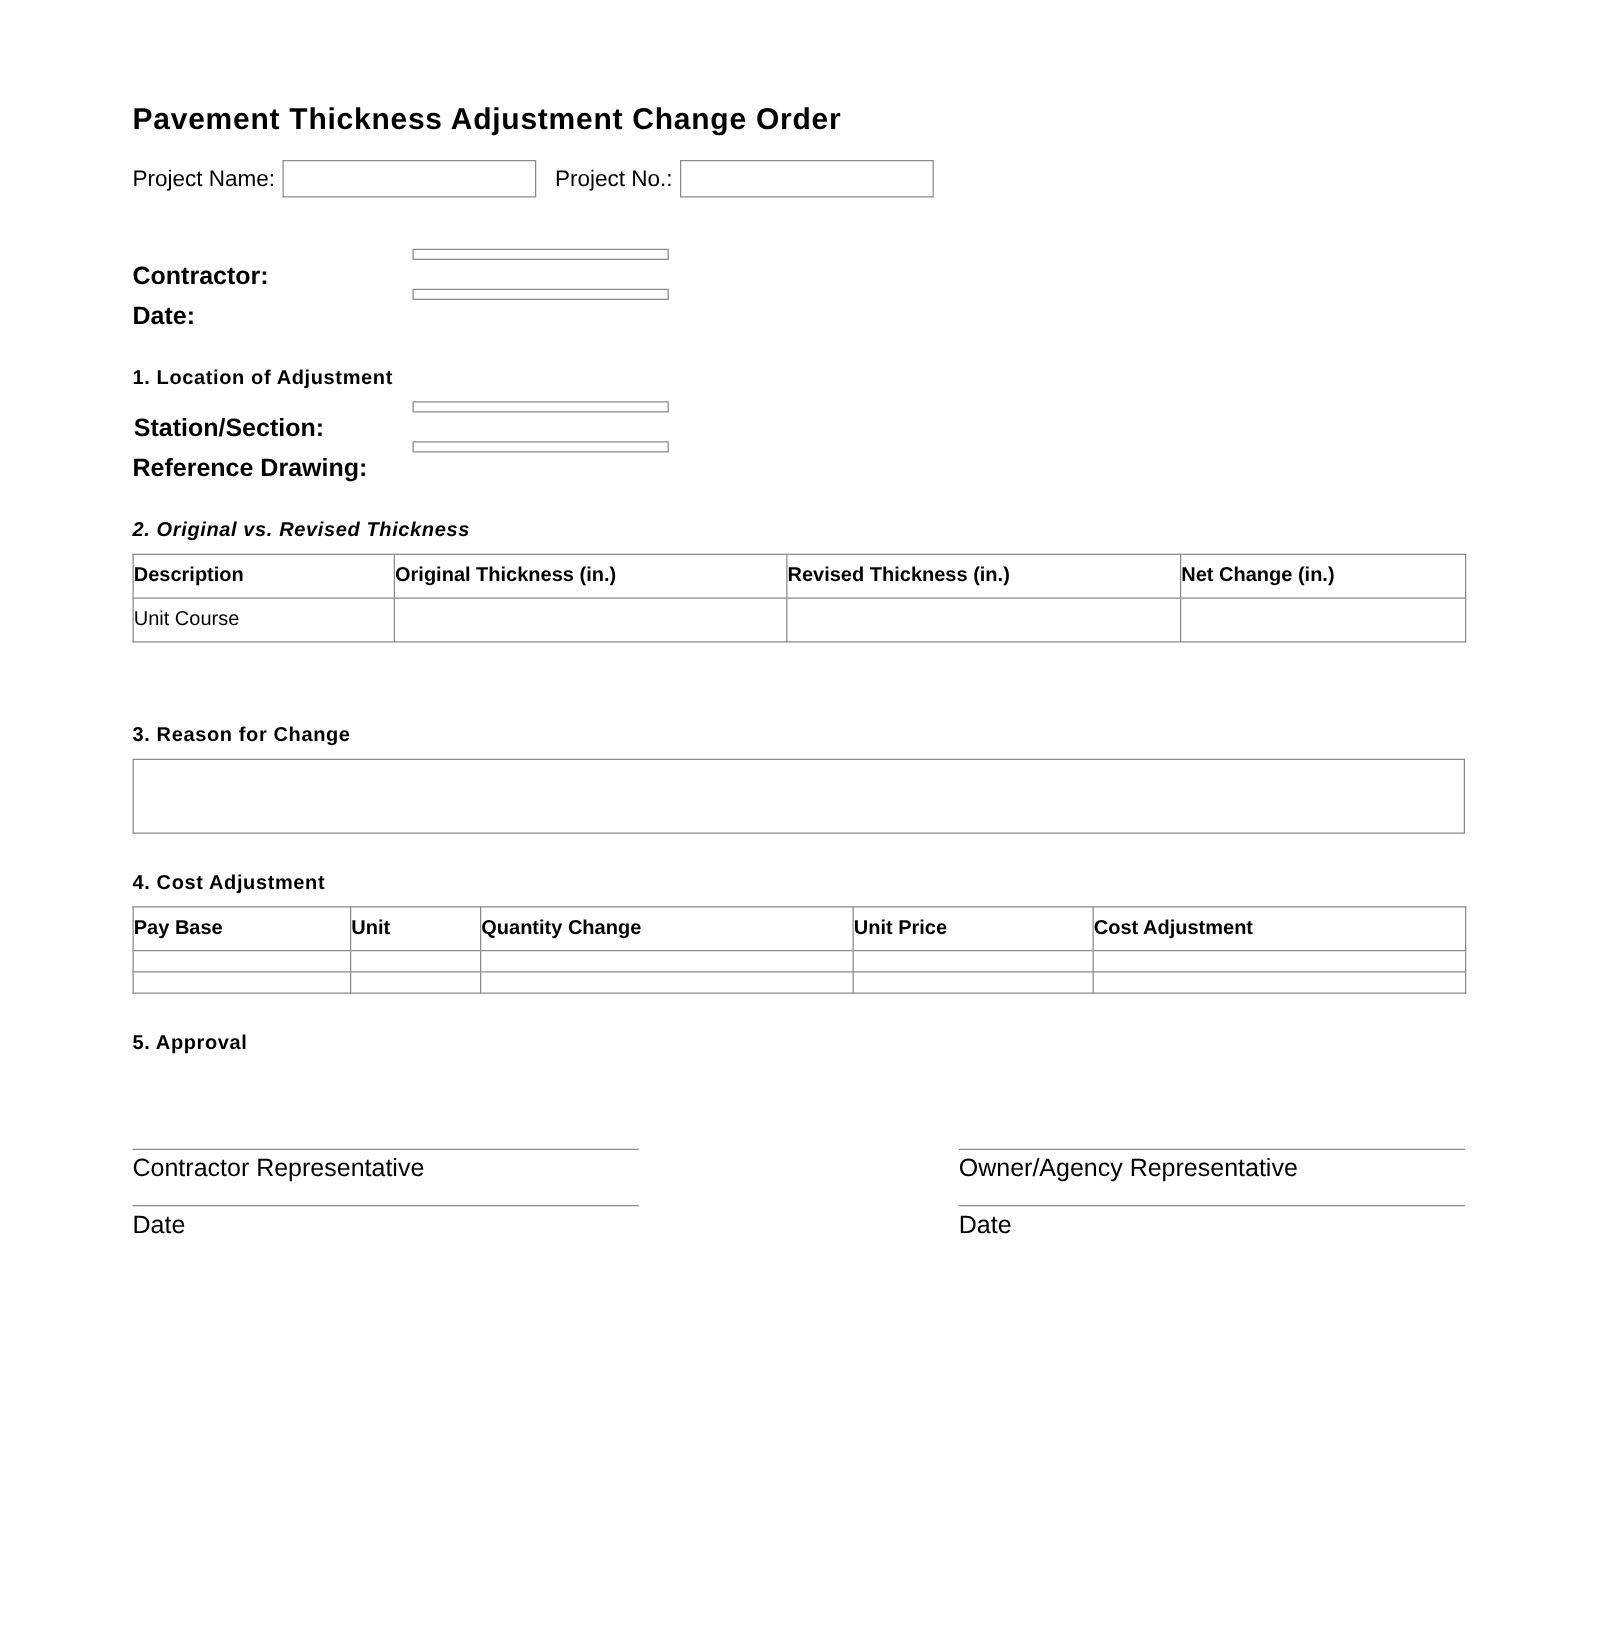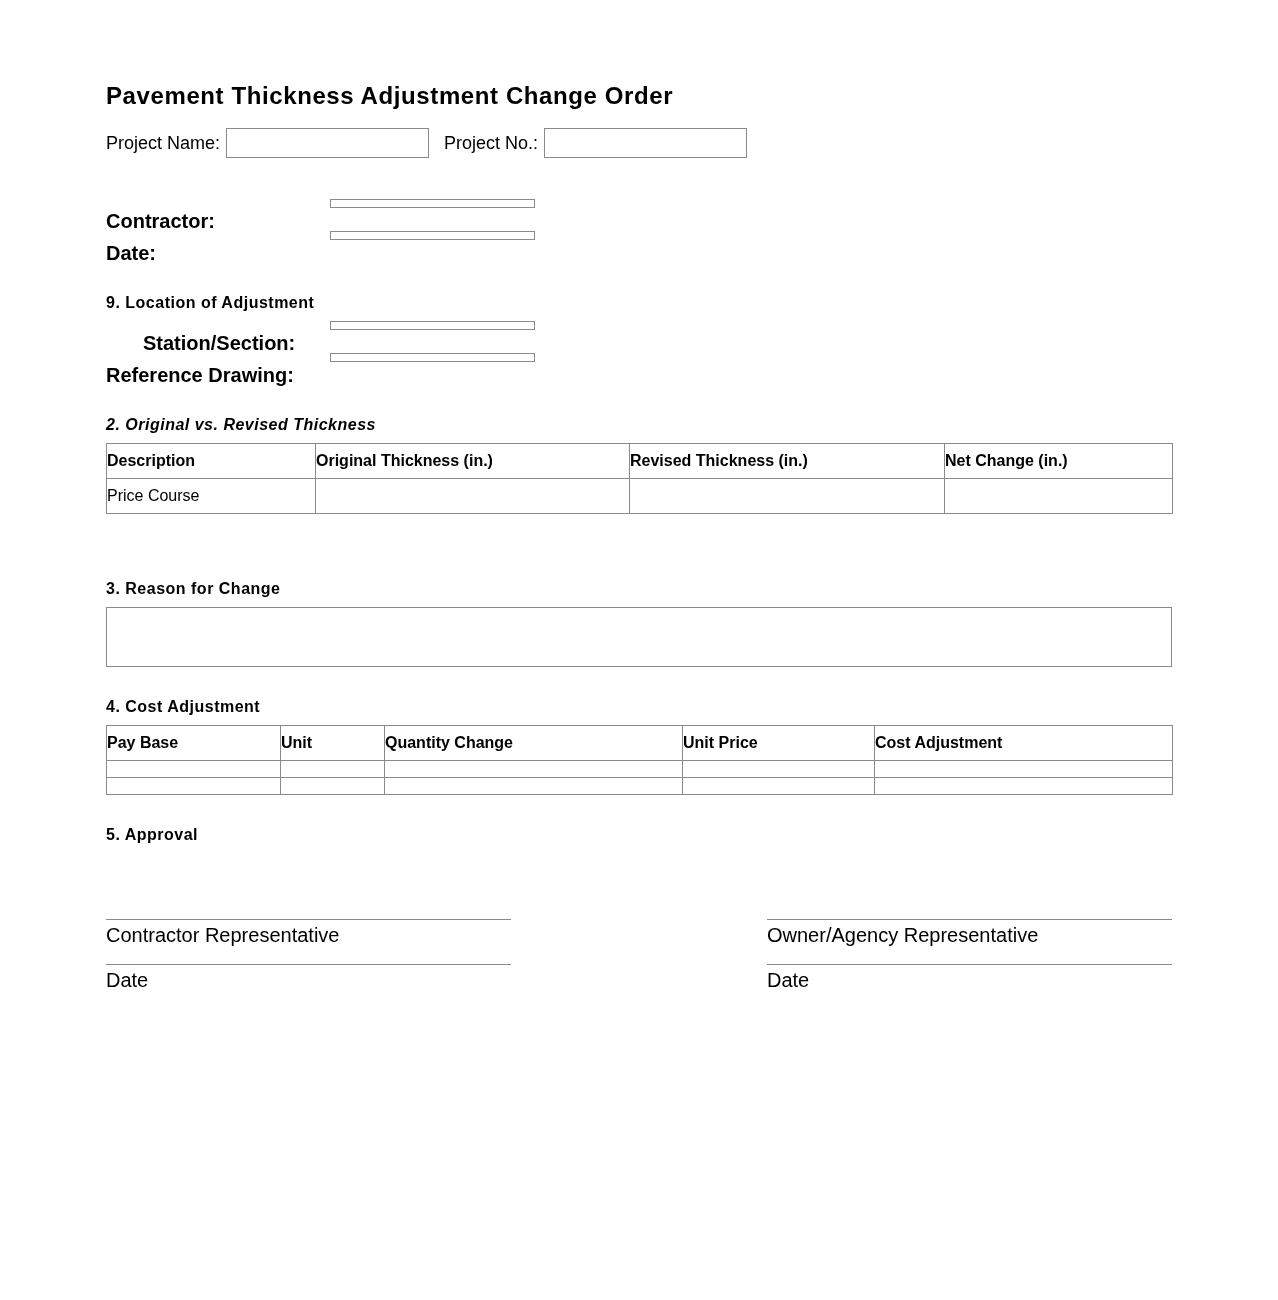--- a/index.html
+++ b/index.html
@@ -133,23 +133,23 @@
     <span class="proj-gap"></span>
     <span class="lbl">Project No.:</span>
     <span class="proj-box"></span>
   </div>
 
   <div class="thin-box" style="top:199px;"></div>
   <div class="field-label" style="top:210px;">Contractor:</div>
   <div class="thin-box" style="top:231px;"></div>
   <div class="field-label" style="top:242px;">Date:</div>
 
-  <h2 class="section-heading" style="top:294px;">9. Location of Adjustment</h2>
+  <h2 class="section-heading" style="top:294px;">1. Location of Adjustment</h2>
   <div class="thin-box" style="top:321px;"></div>
-  <div class="field-label" style="top:332px; left:1px;margin-left:36px;">Station/Section:</div>
+  <div class="field-label" style="top:332px; left:1px;">Station/Section:</div>
   <div class="thin-box" style="top:353px;"></div>
   <div class="field-label" style="top:364px;">Reference Drawing:</div>
 
   <h2 class="section-heading" style="top:416px;font-style:italic;">2. Original vs. Revised Thickness</h2>
   <table class="grid thickness" style="top:443px;">
     <colgroup>
       <col style="width:209px">
       <col style="width:314px">
       <col style="width:315px">
       <col style="width:228px">
@@ -157,21 +157,21 @@
     <thead>
       <tr>
         <th>Description</th>
         <th>Original Thickness (in.)</th>
         <th>Revised Thickness (in.)</th>
         <th>Net Change (in.)</th>
       </tr>
     </thead>
     <tbody>
       <tr>
-        <td>Price Course</td>
+        <td>Unit Course</td>
         <td></td>
         <td></td>
         <td></td>
       </tr>
     </tbody>
   </table>
 
   <h2 class="section-heading" style="top:580px;text-align:right;">3. Reason for Change</h2>
   <div class="reason-box"></div>
 

